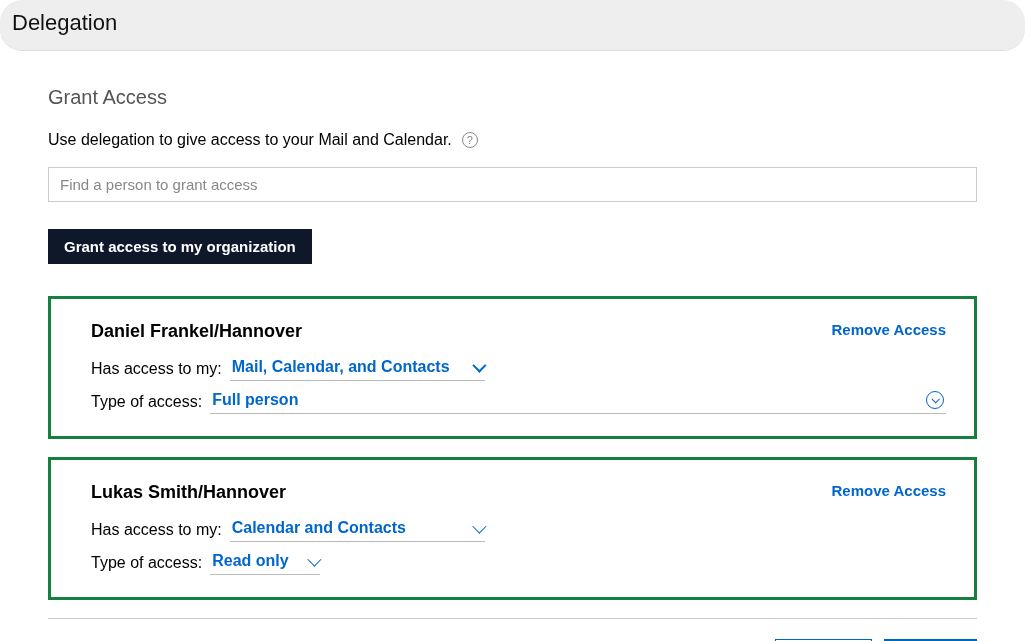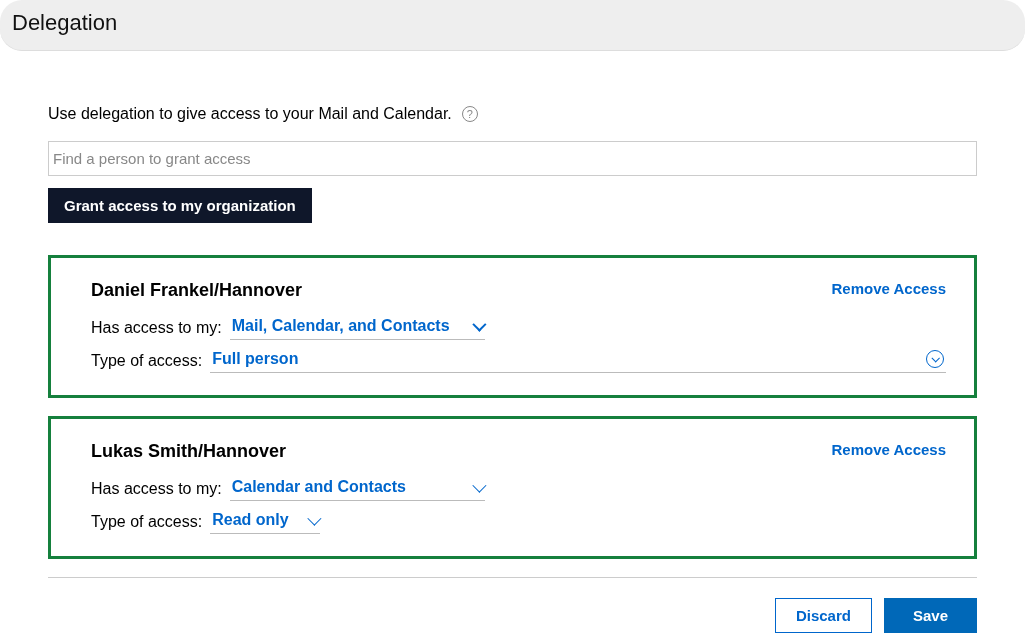--- a/index.html
+++ b/index.html
@@ -43,24 +43,24 @@
       display: inline-flex;
       align-items: center;
       justify-content: center;
       font-size: 11px;
       color: #888;
       cursor: pointer;
     }
     .search-input {
       width: 100%;
       border: 1px solid #ccc;
-      padding: 8px 4px;
+      padding: 8px 11px;
       font-size: 15px;
       outline: none;
-      margin-bottom: 12px;
+      margin-bottom: 27px;
     }
     .search-input::placeholder { color: #888; }
     .primary-btn {
       background: #0f172a;
       color: #fff;
       border: none;
       padding: 9px 16px;
       font-size: 15px;
       font-weight: 700;
       cursor: pointer;
@@ -183,20 +183,21 @@
     .dd-wide { min-width: 540px; }
   </style>
 </head>
 <body>
 
 <div class="header-bar">
   <div class="header-title">Delegation</div>
 </div>
 
 <div class="content">
+  <div class="section-title">Grant Access</div>
 
   <div class="description-row">
     <span class="description-text">Use delegation to give access to your Mail and Calendar.</span>
     <span class="help-icon">?</span>
   </div>
 
   <input type="text" class="search-input" placeholder="Find a person to grant access" style="">
 
   <button class="primary-btn">Grant access to my organization</button>
 

